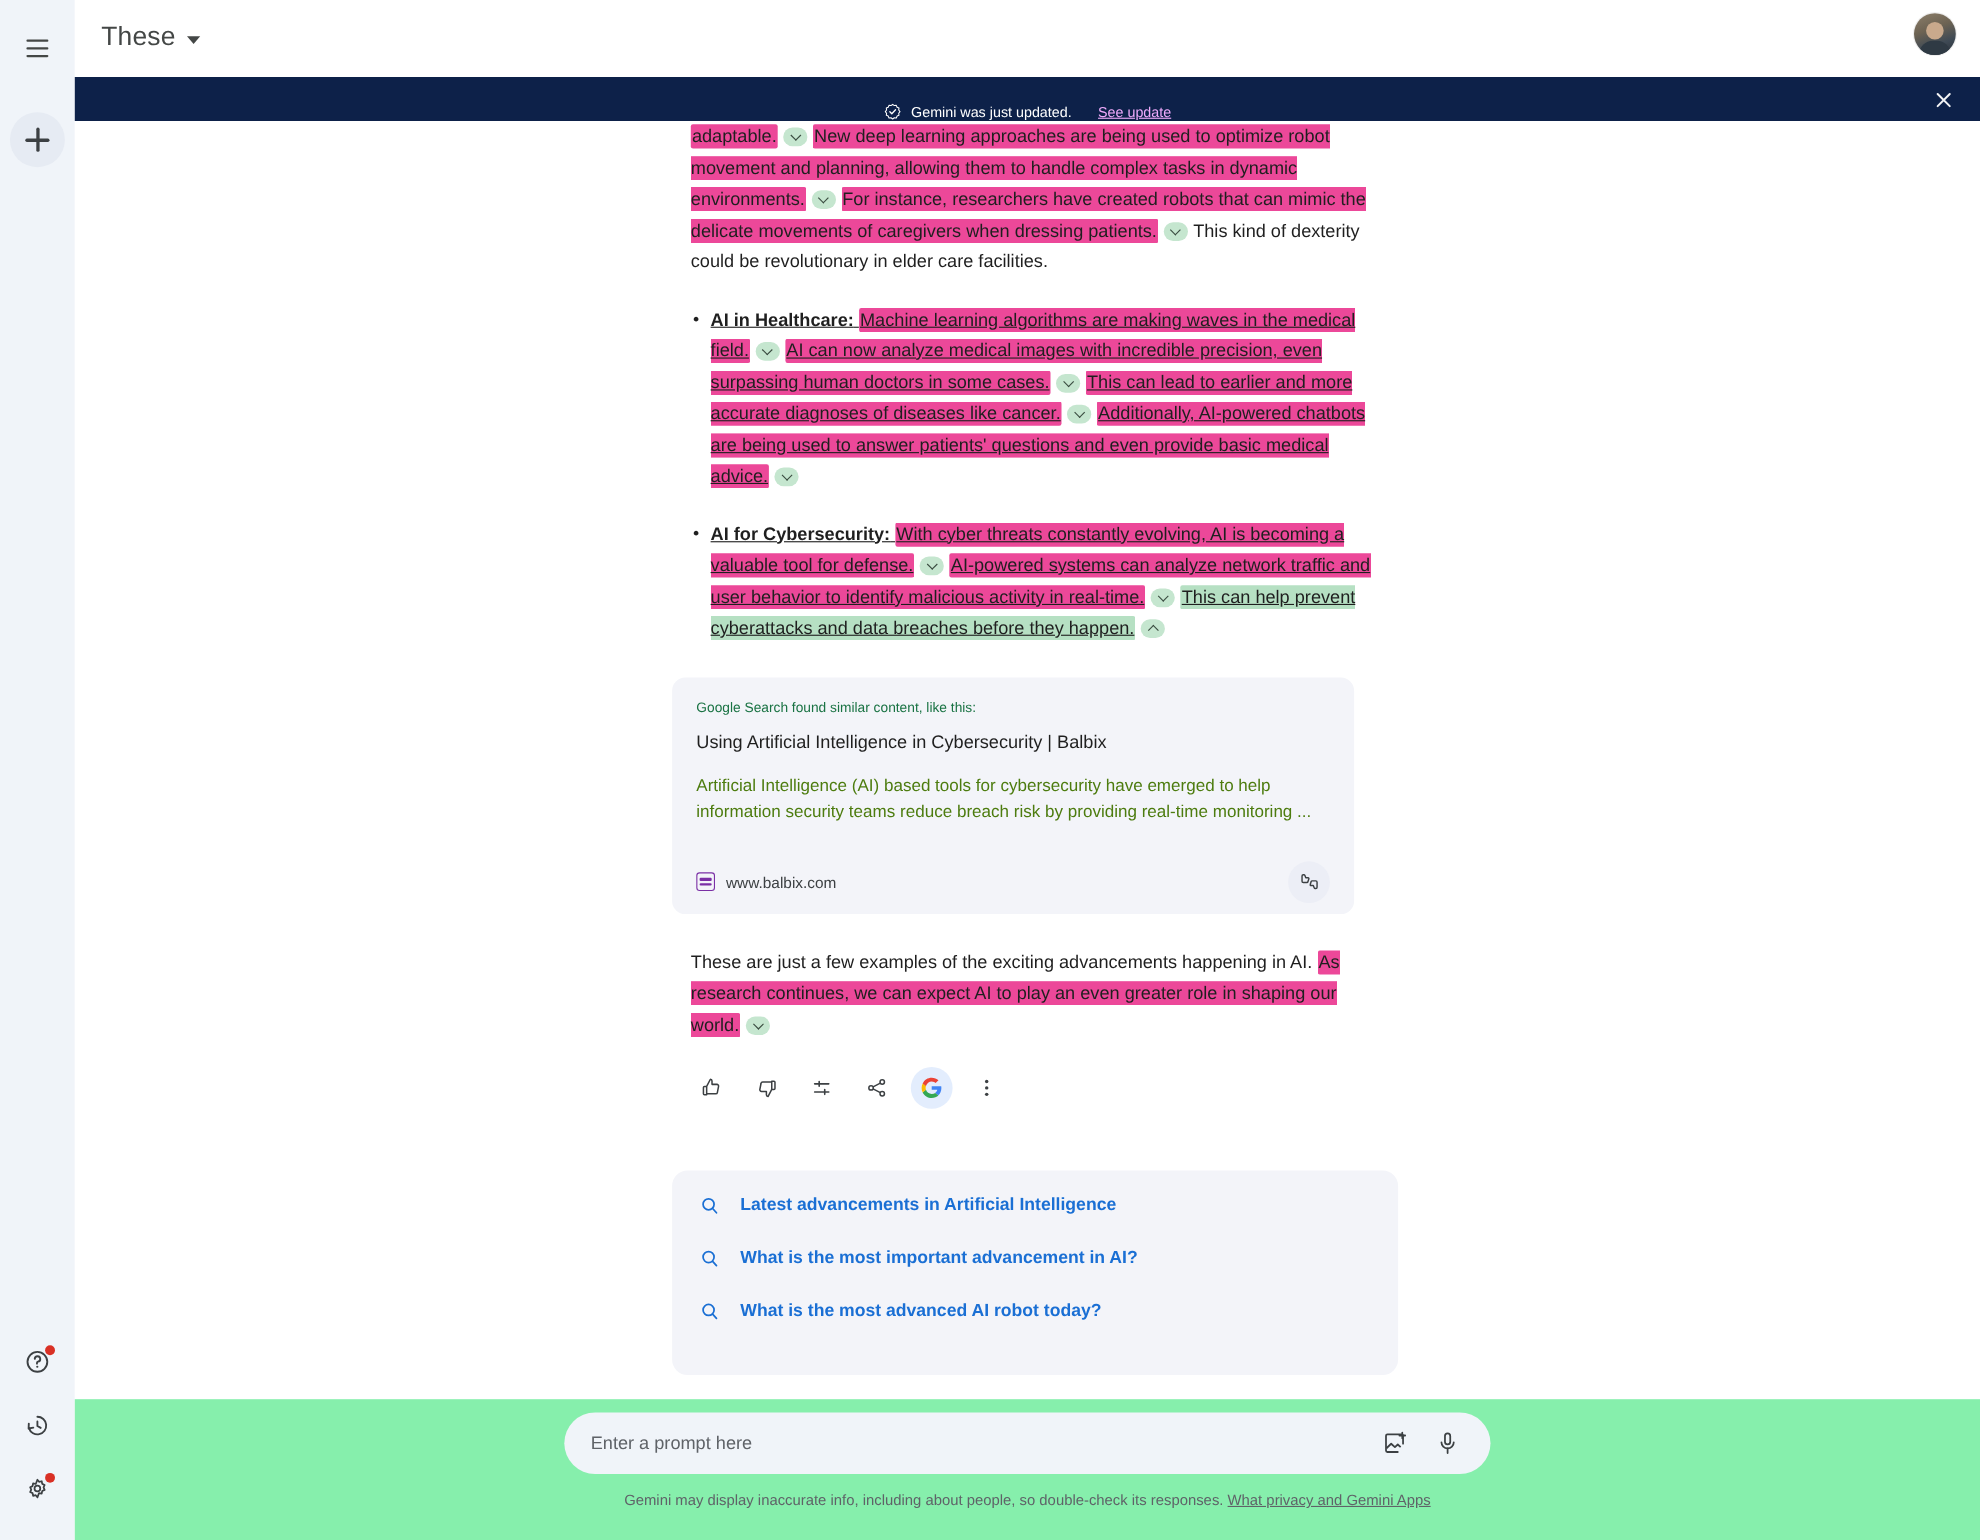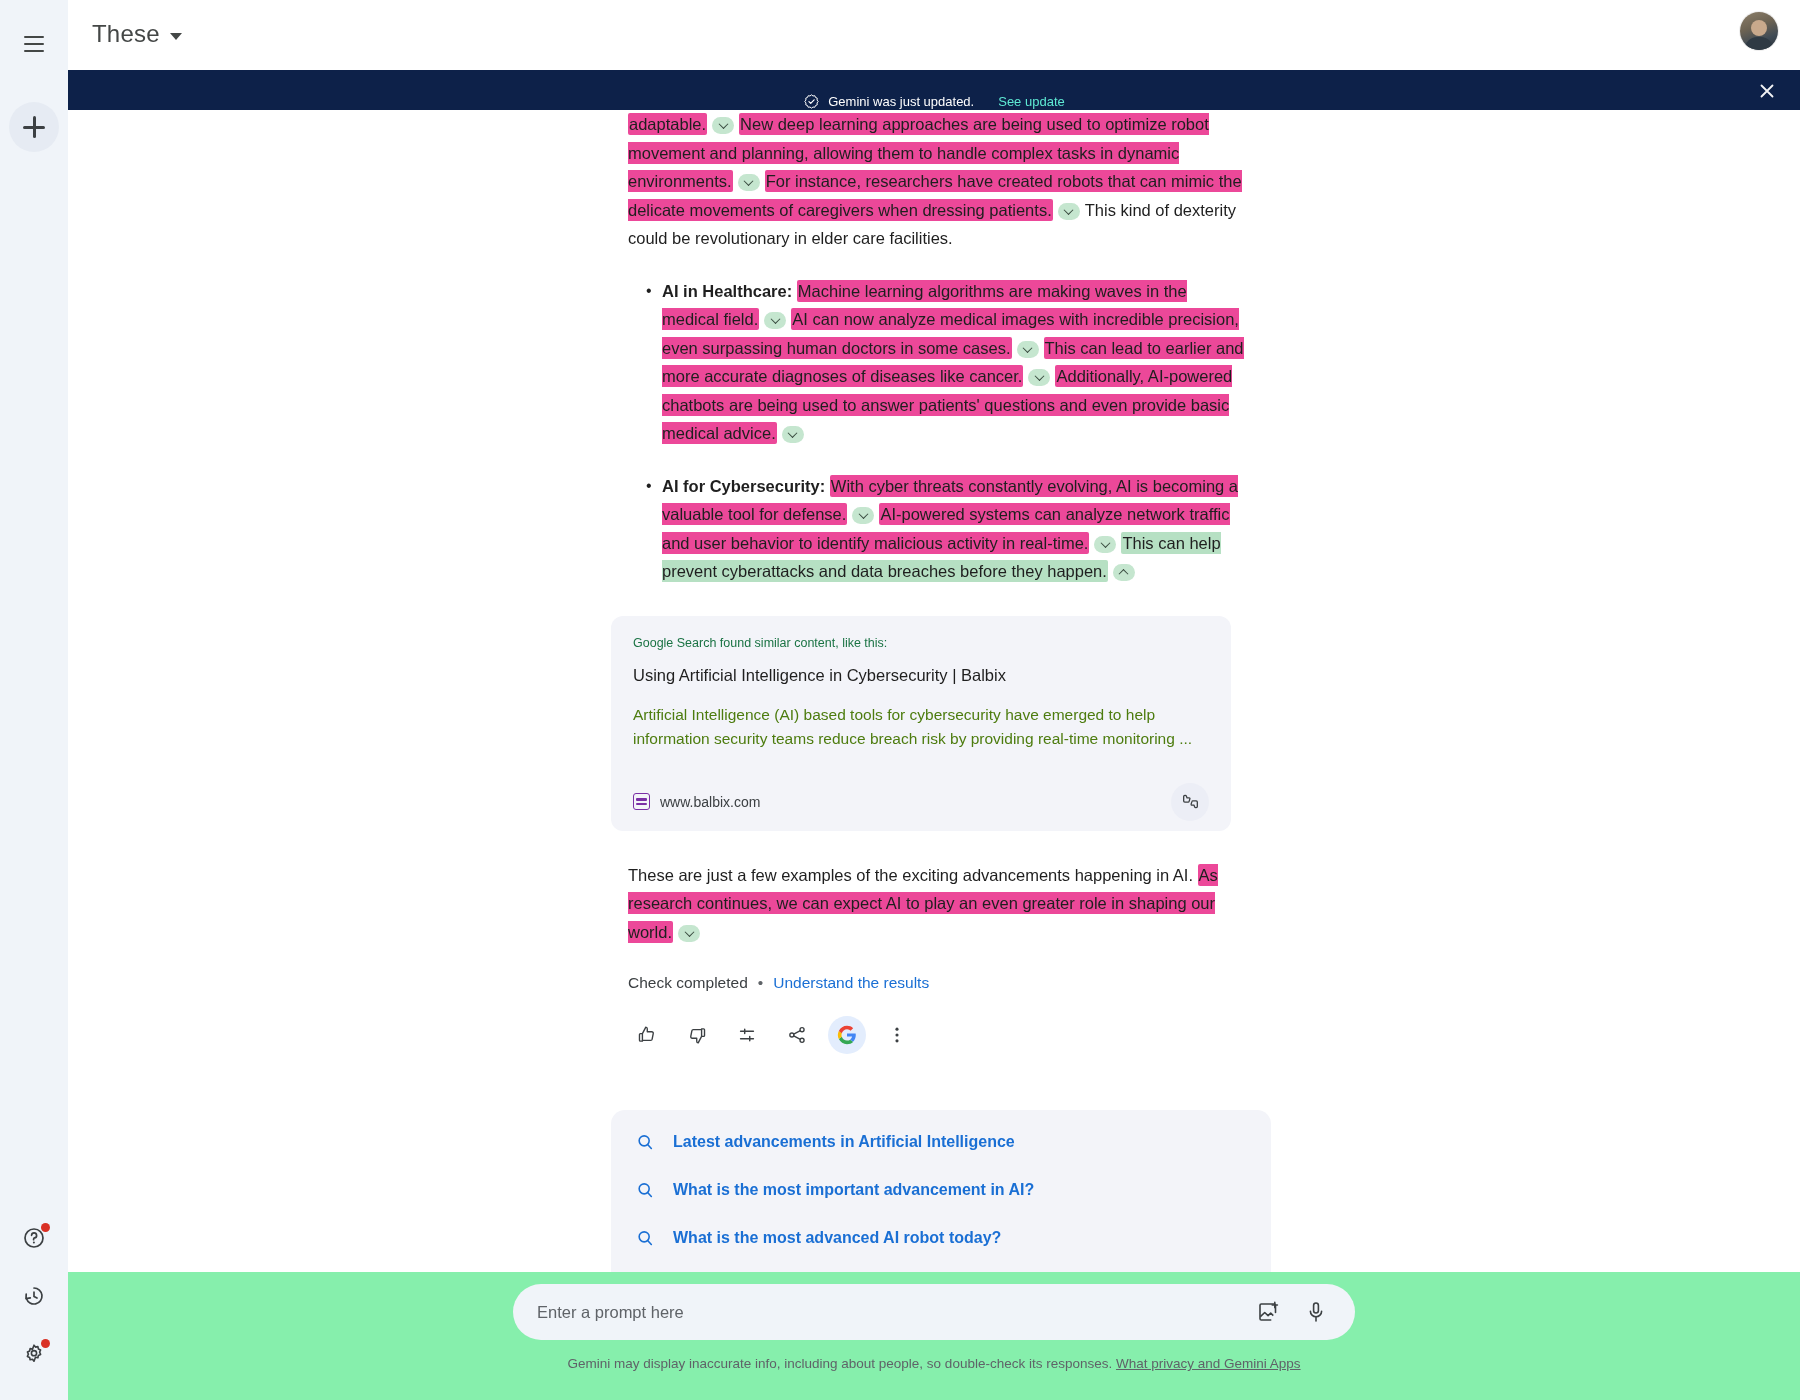--- a/index.html
+++ b/index.html
@@ -79,21 +79,21 @@
 
   
   .banner {
     position:absolute; left:68px; top:70px; right:0; height:40px;
     background:#0d2149; color:#fff;
     display:flex; align-items:flex-end; justify-content:center;
     font-size:13px;
   }
   .banner-inner { display:flex; align-items:center; gap:8px; }
   .banner-link {
-    color:#5eead4; cursor:pointer; margin-left:16px;
+    color:#f0abfc; text-decoration:underline; cursor:pointer; margin-left:16px;
   }
   .banner-close {
     position:absolute; right:22px; top:10px; width:22px; height:22px;
     cursor:pointer; opacity:.95;
   }
 
   
   .main {
     position:absolute; left:68px; top:110px; right:0; bottom:0;
     background:#fff; overflow:hidden;
@@ -109,21 +109,21 @@
   .chip {
     display:inline-flex; align-items:center; justify-content:center;
     width:22px; height:17px; border-radius:9px; background:#c5e6cf;
     margin:0 5px; vertical-align:middle; cursor:pointer;
   }
   .chev { display:block; width:7px; height:7px; border-right:1.6px solid #394b3f;
           border-bottom:1.6px solid #394b3f; }
   .chev.down { transform:rotate(45deg) translate(-1px,-1px); }
   .chev.up   { transform:rotate(-135deg) translate(-1px,-1px); }
 
-  ul.bullets { margin:16px; padding:0; list-style:none; }
+  ul.bullets { margin:0; padding:0; list-style:none;text-decoration:underline; }
   li.bullet { position:relative; padding-left:18px; margin-top:24px; }
   li.bullet::before {
     content:"•"; position:absolute; left:2px; top:0; color:#1f1f1f; font-size:16px;
   }
   .btitle { font-weight:bold; }
 
   
   .srccard {
     margin-top:30px; margin-left:-17px; width:620px;
     background:#f3f4f9; border-radius:12px; padding:20px 22px 0 22px;
@@ -321,25 +321,20 @@
       </div>
     </div>
 
     <div class="para" style="margin-top:30px;">
       <span>These are just a few examples of the exciting advancements happening in AI.</span>
       <span class="hl">As research continues, we can expect AI to play an even greater role in shaping our world.</span><span class="chip">
           <i class="chev down"></i>
         </span>
     </div>
 
-    <div class="checkrow">
-      <span>Check completed</span>
-      <span class="dot">•</span>
-      <span class="checklink">Understand the results</span>
-    </div>
 
     <div class="actions">
       <div class="act">
         <svg width="22" height="22" viewBox="0 0 24 24">
           <path d="M7 10.5v8.2H4.8c-.6 0-1-.4-1-1v-6.2c0-.6.4-1 1-1zM7 10.5l3.7-7.1c.9.1 1.6.9 1.6 1.8v3.3h4.9c1 0 1.8.9 1.6 1.9l-1.2 6.2c-.1.8-.8 1.3-1.6 1.3H7z" fill="none" stroke="#3c4043" stroke-width="1.5" stroke-linejoin="round"></path>
         </svg>
       </div>
       <div class="act">
         <svg width="22" height="22" viewBox="0 0 24 24">
           <path d="M17 13.5V5.3h2.2c.6 0 1 .4 1 1v6.2c0 .6-.4 1-1 1zM17 13.5l-3.7 7.1c-.9-.1-1.6-.9-1.6-1.8v-3.3H6.8c-1 0-1.8-.9-1.6-1.9l1.2-6.2c.1-.8.8-1.3 1.6-1.3H17z" fill="none" stroke="#3c4043" stroke-width="1.5" stroke-linejoin="round"></path>

